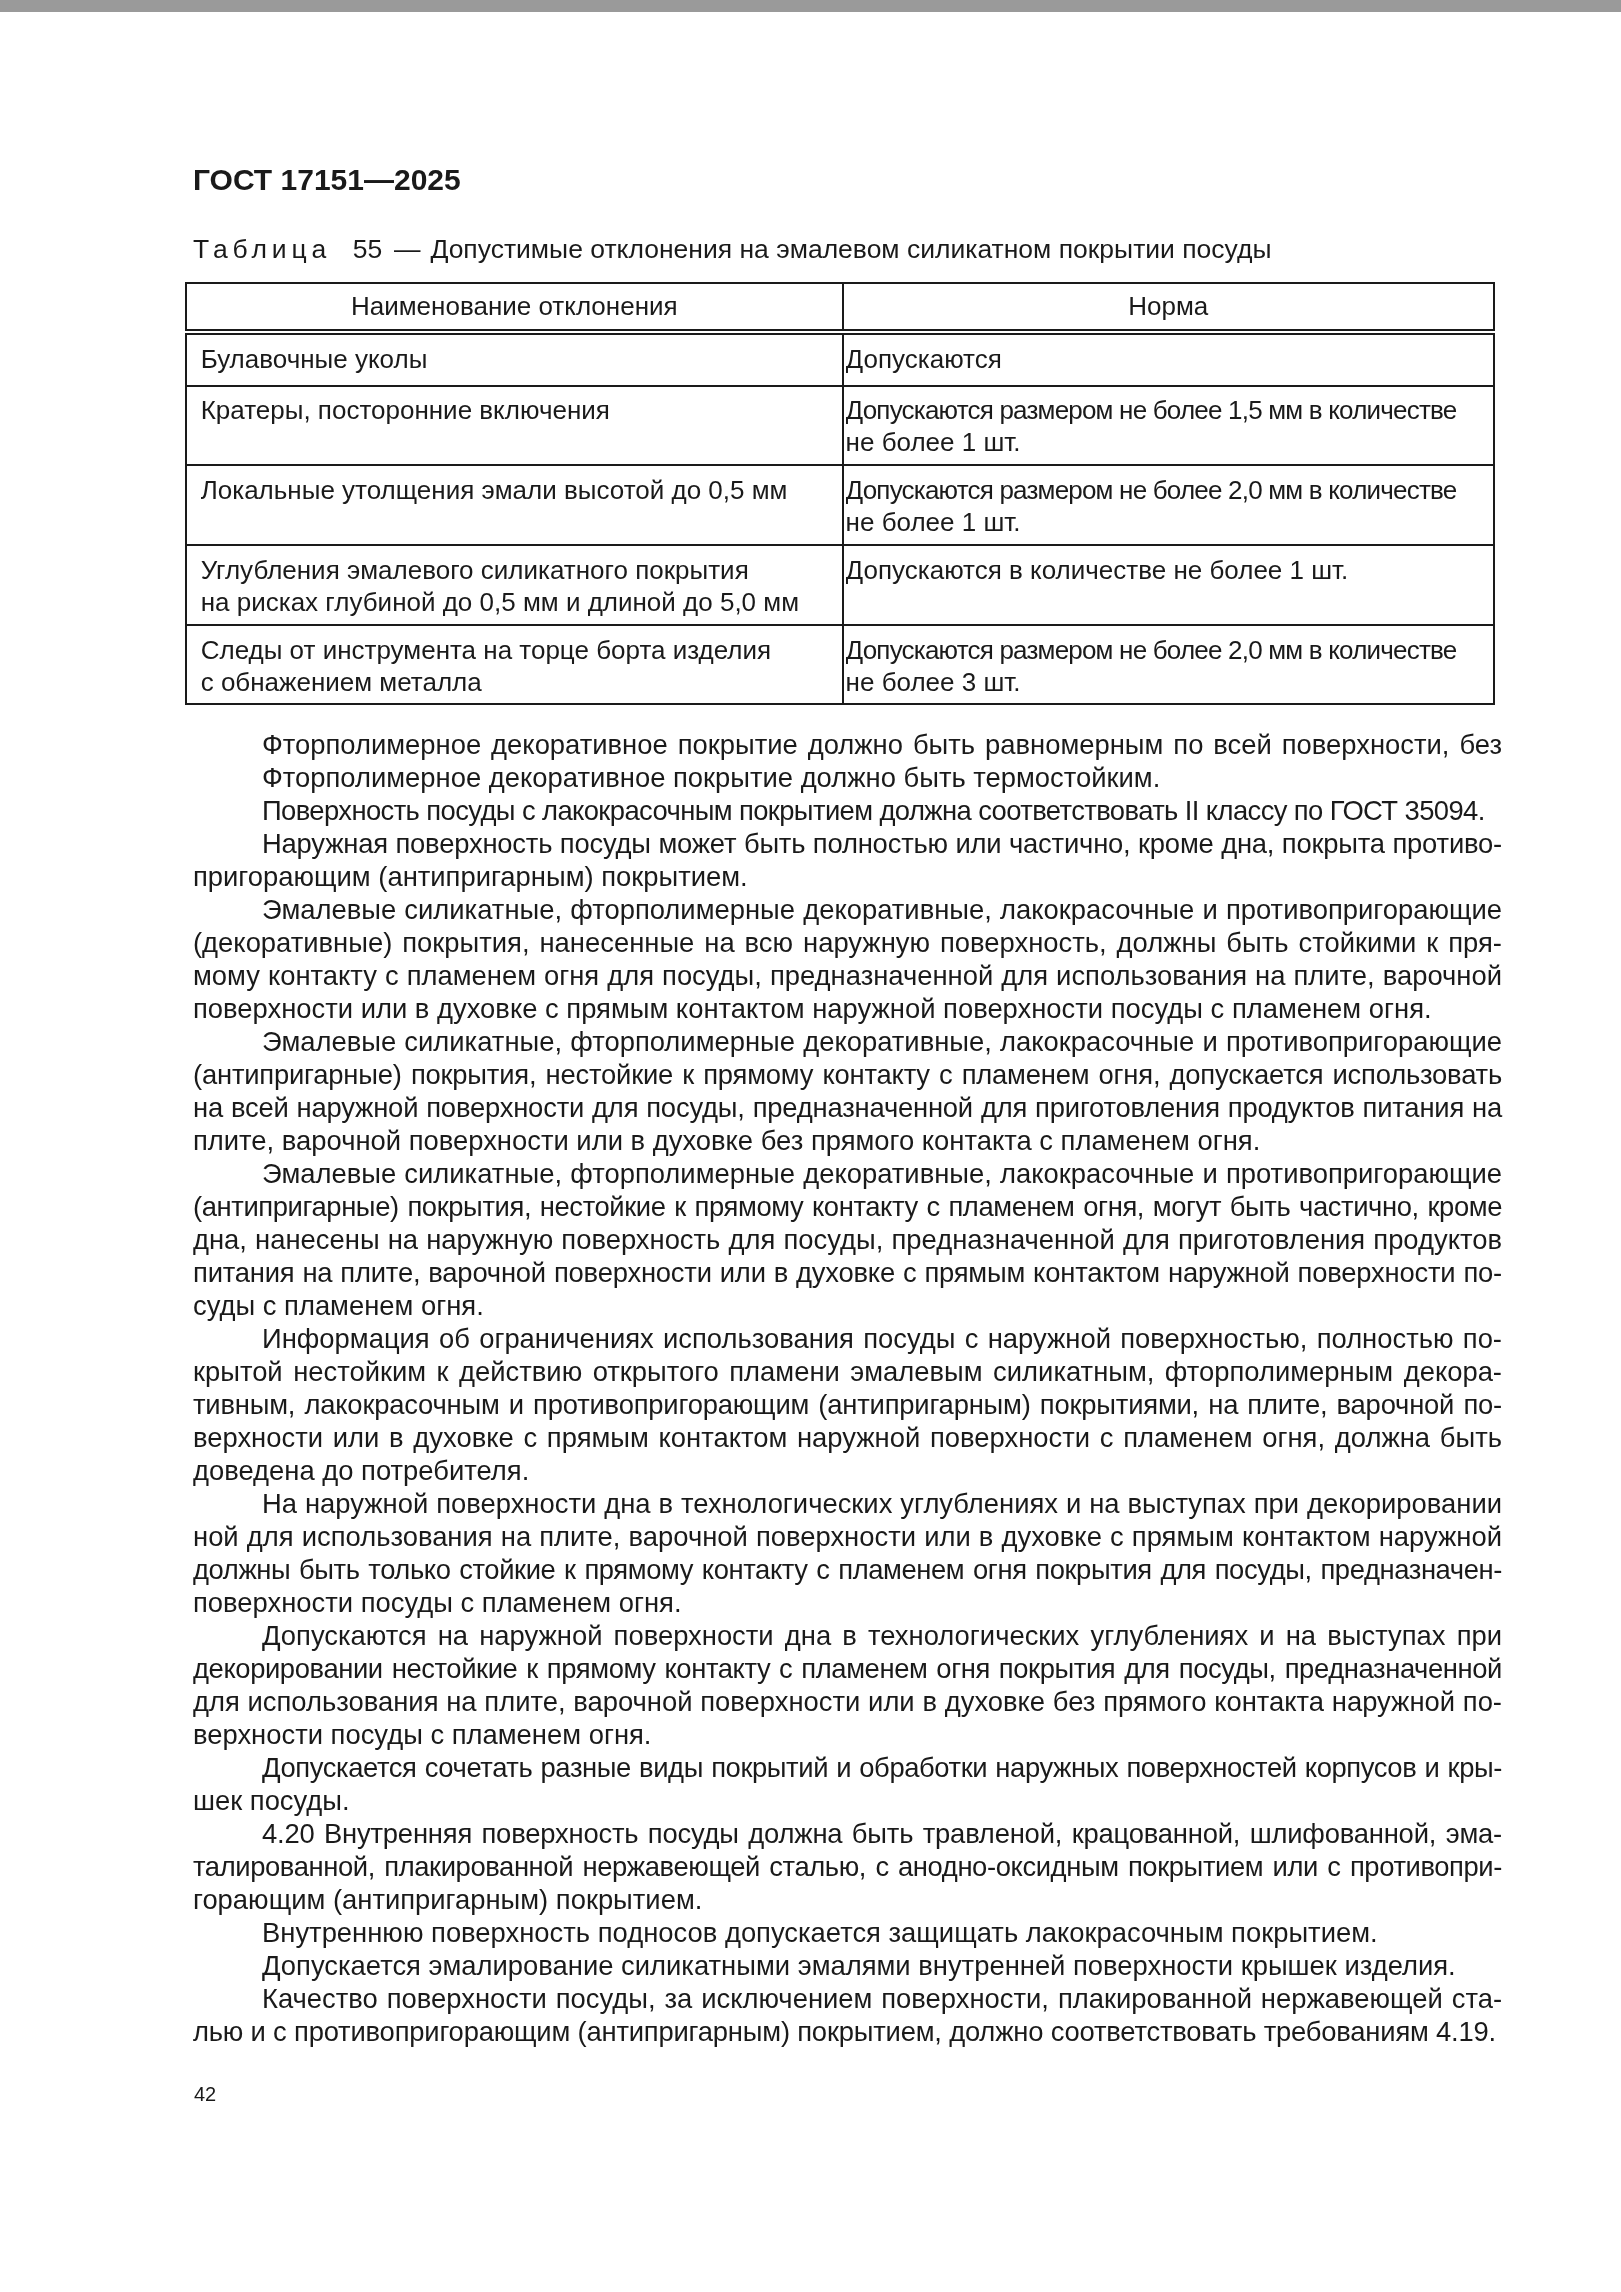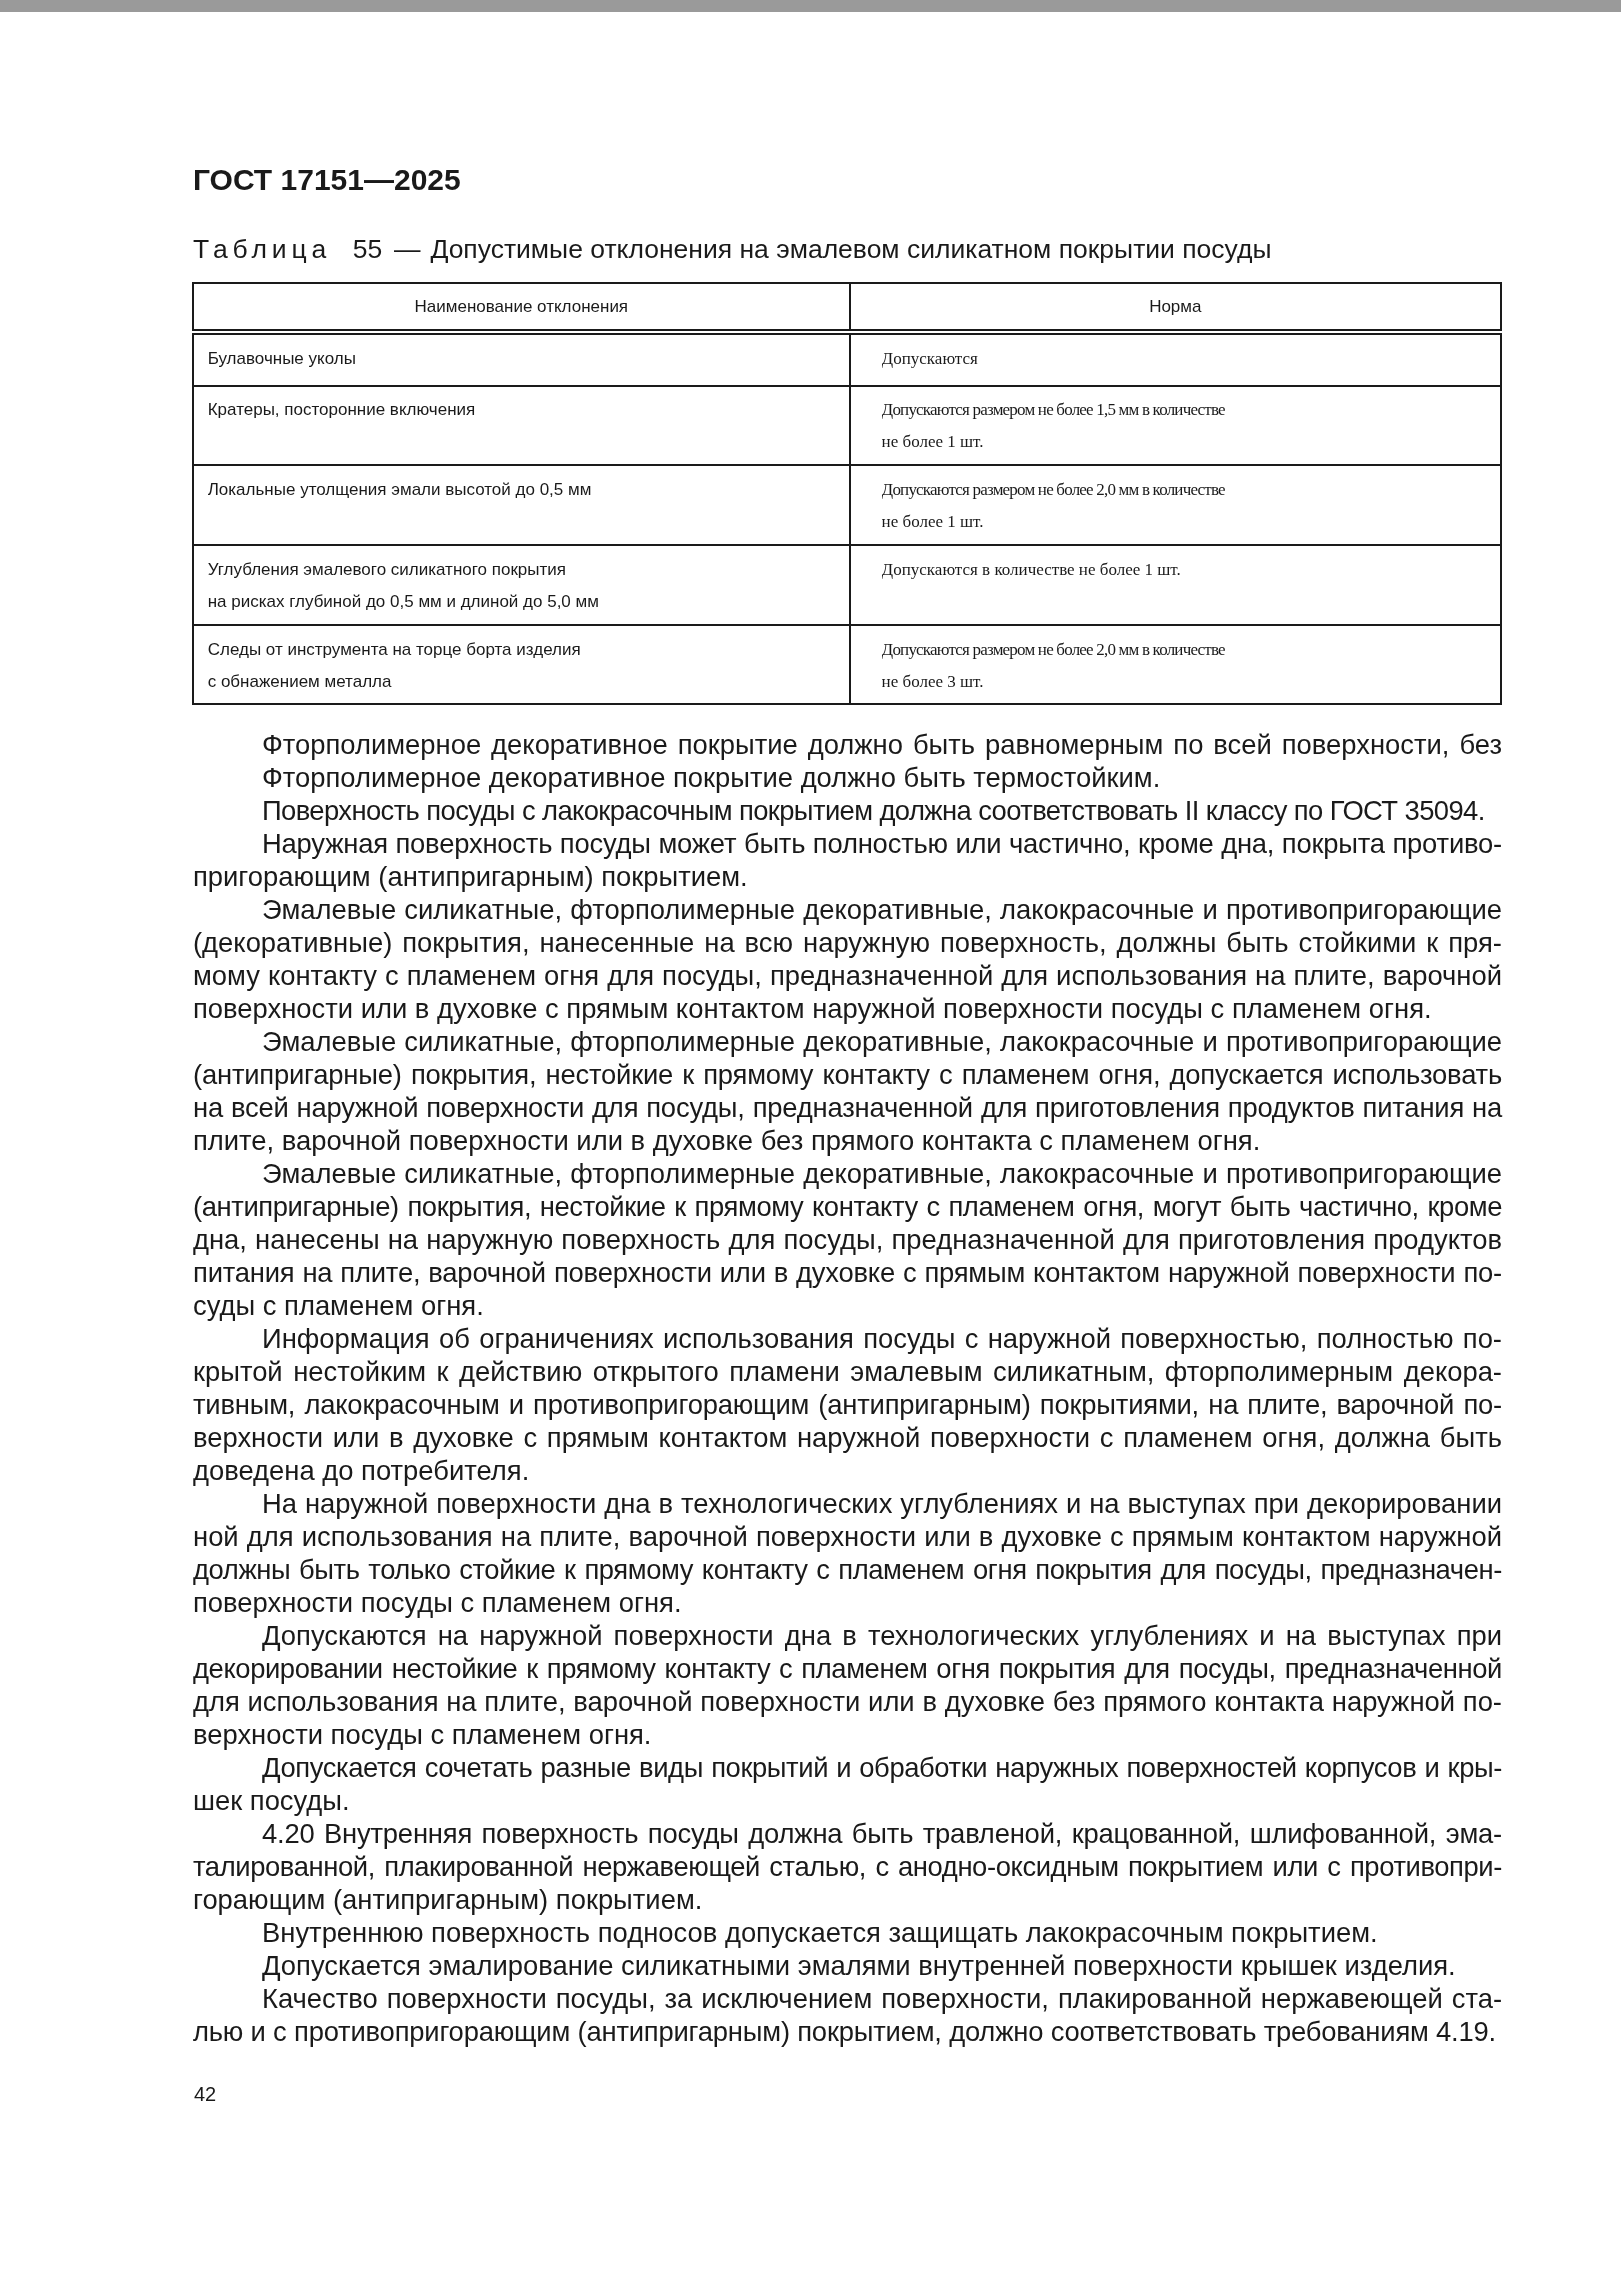--- a/index.html
+++ b/index.html
@@ -29,44 +29,44 @@
     font-size: 26.5px;
     line-height: 31px;
     white-space: nowrap;
   }
   .table-caption .spaced { letter-spacing: 4.9px; }
   .table-caption .cap-num { margin-left: 21.6px; }
   .table-caption .cap-dash { margin: 0 9.8px 0 11.8px; }
 
   table.gost {
     position: absolute;
-    left: 192px;
+    left: 185px;
     top: 270px;
     width: 1310px;
     border-collapse: collapse;
     table-layout: fixed;
-    font-size: 17px;
+    font-size: 26px;
   }
   table.gost col.c1 { width: 50.2%; }
   table.gost col.c2 { width: 49.8%; }
   table.gost th {
     border: 2.9px solid #1a1a1a;
     border-bottom: 6.9px double #1a1a1a;
     height: 41px;
     font-weight: normal;
     text-align: center;
     vertical-align: middle;
     padding: 2px 7.8px;
   }
   table.gost td {
     border: 2.9px solid #1a1a1a;
     vertical-align: top;
     padding: 7.8px 9.8px 5.9px 13.7px;
   }
-  table.gost td.norm { padding-left: 31px; font-family: Liberation Serif, serif; }
+  table.gost td.norm { padding-left: 2px; }
   table.gost td .cline {
     line-height: 32px;
     white-space: nowrap;
     overflow: hidden;
   }
   table.gost tr.h1 td { height: 36px; }
   table.gost tr.h2 td { height: 63px; }
 
   .body-text {
     position: absolute;

